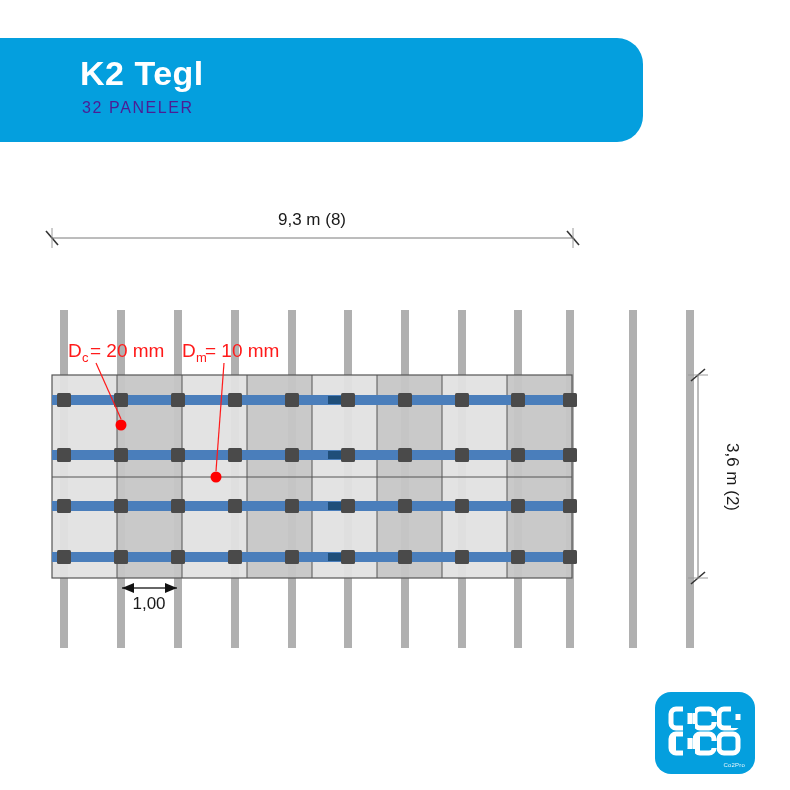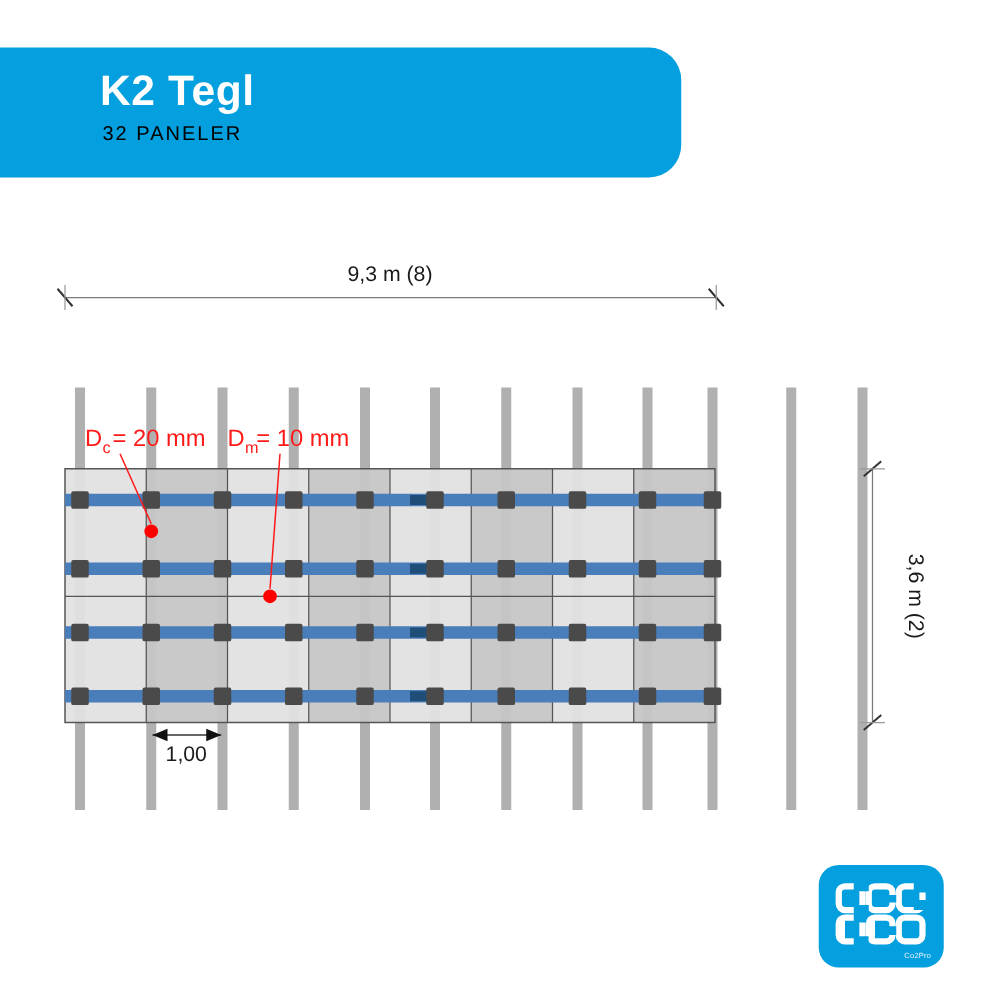--- a/index.html
+++ b/index.html
@@ -6,32 +6,32 @@
   html,body{margin:0;padding:0;background:#ffffff;}
   body{
     width:790px;height:790px;position:relative;overflow:hidden;
     font-family:"Liberation Sans","DejaVu Sans",sans-serif;
     background:#ffffff;
   }
   #stage{position:absolute;left:0;top:0;width:790px;height:790px;}
 
   
   .banner{
-    position:absolute;left:0;top:38px;width:545px;height:104px;
+    position:absolute;left:0;top:38px;width:643px;height:104px;
     background:#049FDE;
     border-top-right-radius:26px;border-bottom-right-radius:26px;
   }
   .banner-title{
     position:absolute;left:80px;top:18px;
     color:#ffffff;font-size:34px;font-weight:bold;letter-spacing:0.5px;
     line-height:1;white-space:nowrap;
   }
   .banner-sub{
     position:absolute;left:82px;top:62px;
-    color:#000000;font-size:16px;font-weight:normal;letter-spacing:1.6px;
+    color:#4c1d95;font-size:16px;font-weight:normal;letter-spacing:1.6px;
     line-height:1;white-space:nowrap;text-align:center;
   }
 
   
   svg.draw{position:absolute;left:0;top:0;width:790px;height:790px;overflow:visible;}
 
   
   .logo{
     position:absolute;left:655px;top:692px;width:100px;height:82px;
     background:#049FDE;border-radius:16px;

